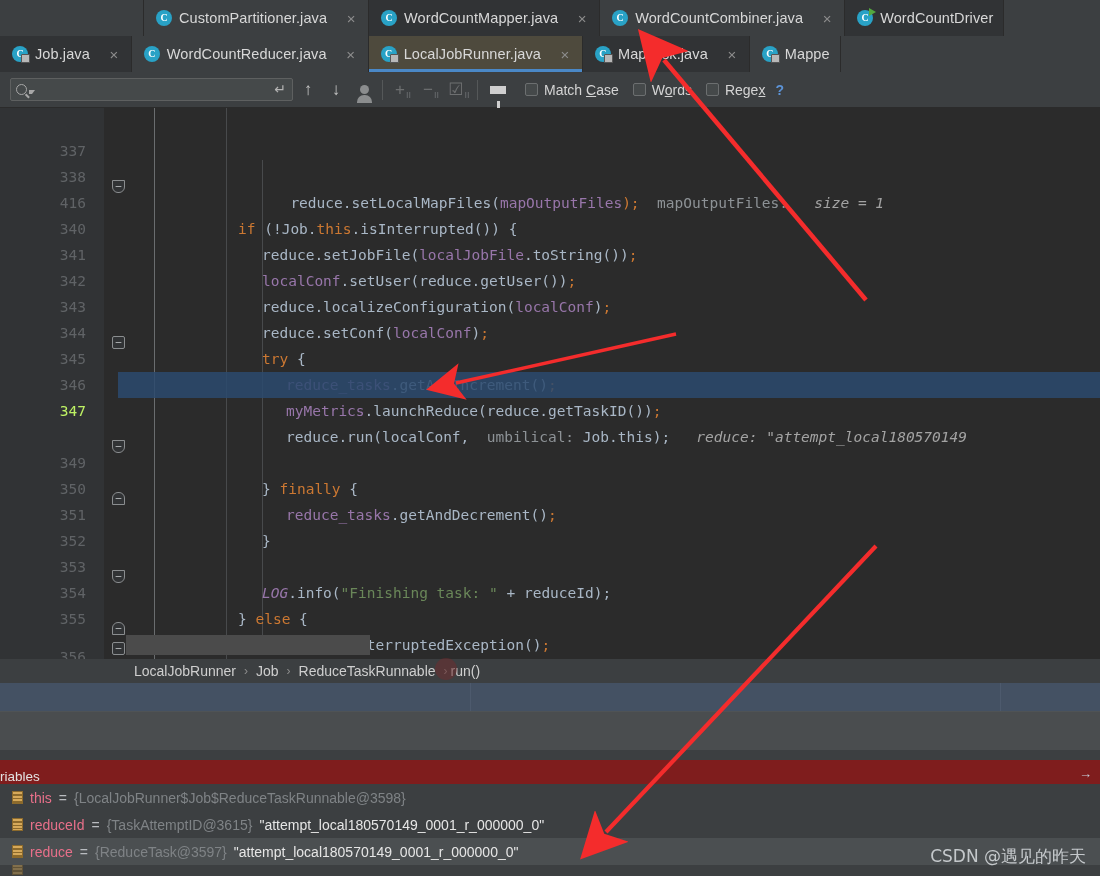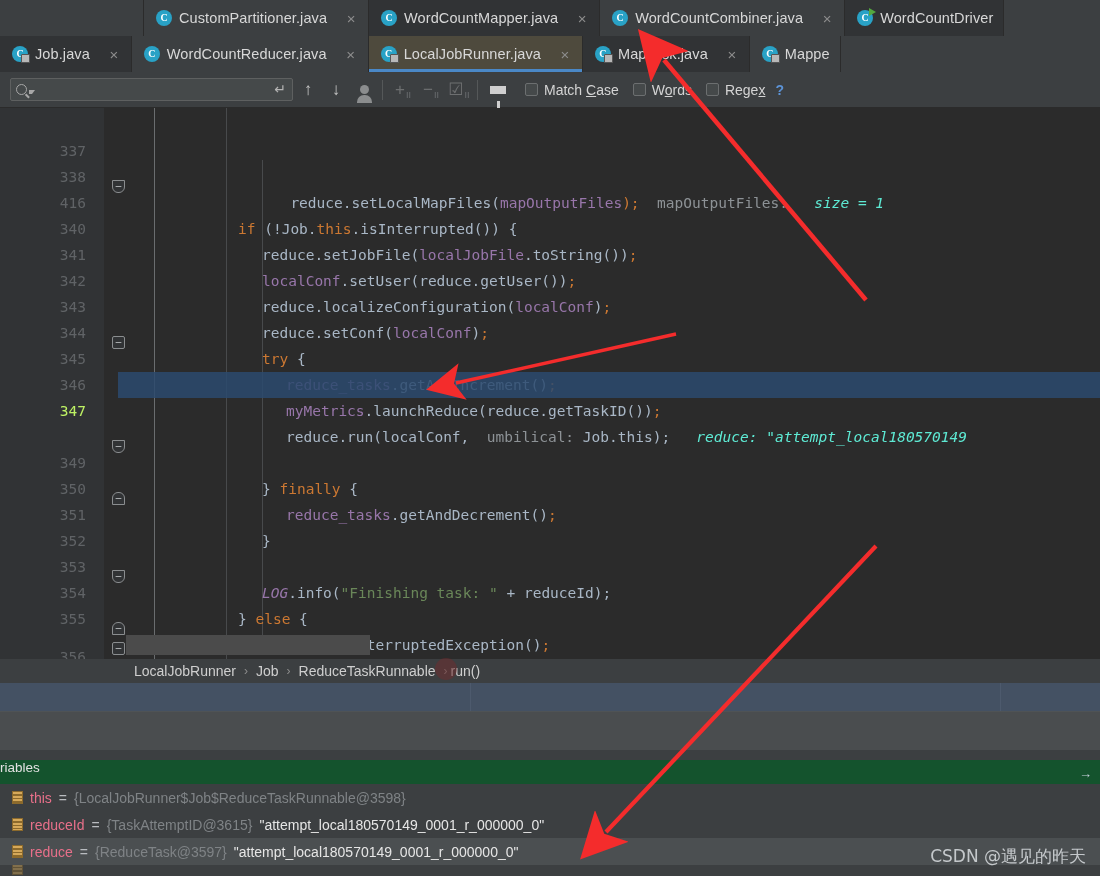--- a/index.html
+++ b/index.html
@@ -198,21 +198,21 @@
   .foldmark.box { border-radius: 2px; }
   
   .iguide {
     position: absolute; width: 1px; background: #484a4c;
   }
   
   .kw   { color: #cc7832; }
   .fld  { color: #9876aa; }
   .str  { color: #6a8759; }
   .id   { color: #a9b7c6; }
-  .hint { color: #5eead4; font-style: italic; }
+  .hint { color: #a3a3a3; font-style: italic; }
   .hintp{ color: #8d9296; }
   .semi { color: #cc7832; }
 
   
   .selbox {
     position: absolute; background: #4b4b4b; height: 20px; top: 3px;
   }
 
   
   #breadcrumb {
@@ -243,22 +243,22 @@
     border-top: 1px solid #4f5355;
   }
   #band-b-strip {
     position: absolute; top: 750px; left: 0; width: 1100px; height: 5px;
     background: #3c3f41;
   }
 
   
   #varhead {
     position: absolute; top: 760px; left: 0; width: 1100px; height: 24px;
-    background: #14532d;
-    display: flex; align-items: flex-start;
+    background: #7f1d1d;
+    display: flex; align-items: flex-end;
     color: #e2e2e2; font-size: 13.5px;
   }
   #varhead .lbl { margin-left: 0px; }
   #varhead .moveicon {
     position: absolute; right: 8px; top: 6px;
     color: #c8d2de; font-size: 13px;
   }
   #varlist {
     position: absolute; top: 784px; left: 0; width: 1100px; height: 92px;
     background: #3c3f41;

